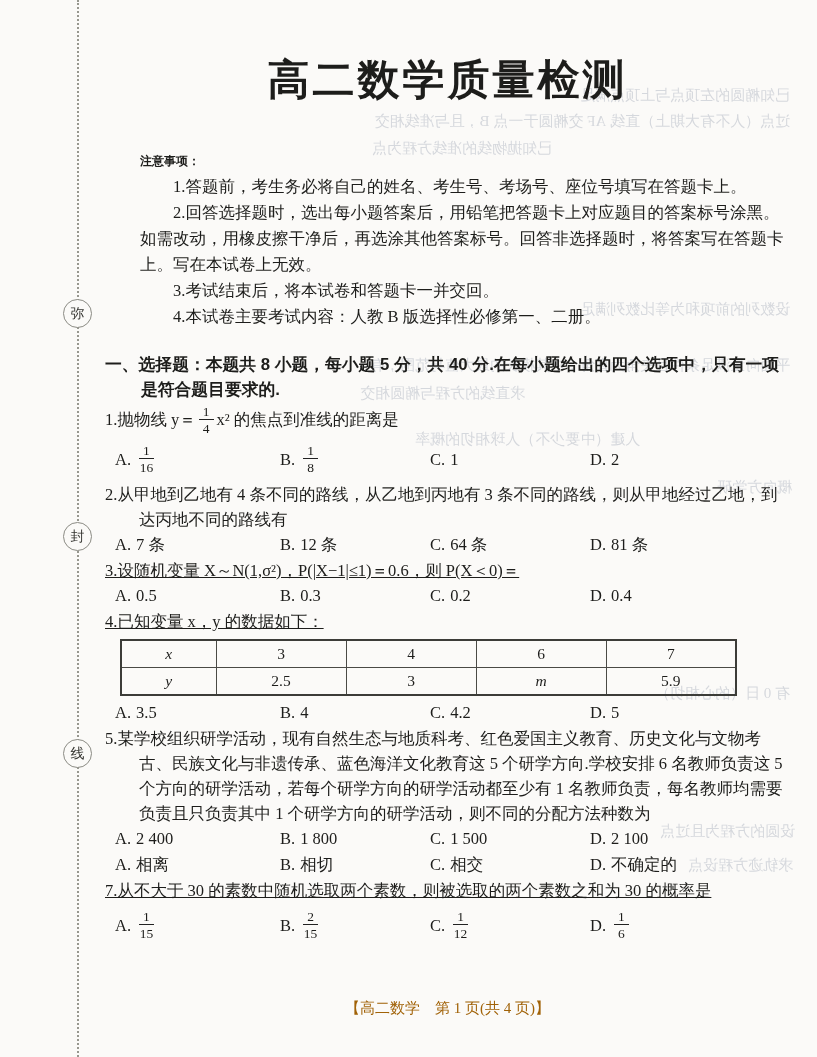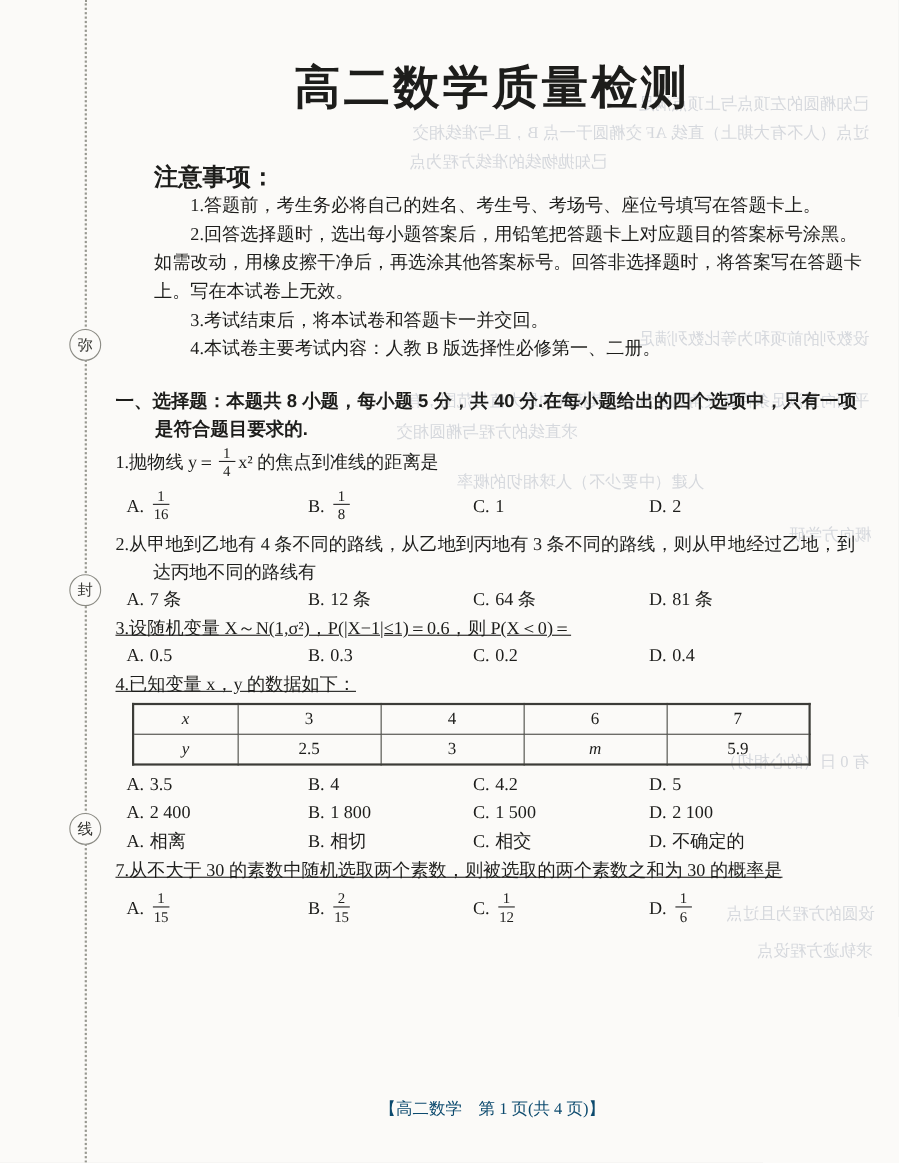--- a/index.html
+++ b/index.html
@@ -12,42 +12,42 @@
              background:#fbfaf8;display:flex;align-items:center;justify-content:center;
              font-family:"Liberation Sans","DejaVu Sans",sans-serif;font-size:14px;color:#33332f;z-index:2;}
   
   .bleed{position:absolute;z-index:0;color:#a3aab8;opacity:.42;filter:blur(.7px);
          transform:scaleX(-1);font-size:15px;line-height:18px;white-space:nowrap;overflow:hidden;}
   .content{position:relative;z-index:1;padding:58px 27px 0 105px;font-size:16.5px;}
   .title{font-family:"Liberation Sans","DejaVu Sans",sans-serif;font-weight:700;font-size:42px;
          line-height:44px;text-align:center;letter-spacing:3px;margin:0 0 46px 0;}
   .notice{margin-left:35px;}
   .notice-heading{font-family:"Liberation Sans","DejaVu Sans",sans-serif;font-weight:700;
-                  font-size:22px;line-height:26px;}
+                  font-size:12px;line-height:26px;}
   .notice-item{line-height:26px;text-indent:2em;}
   .sec-header{font-family:"Liberation Sans","DejaVu Sans",sans-serif;font-weight:700;font-size:16.8px;
               line-height:25px;margin-top:22px;padding-left:36px;text-indent:-36px;}
   .q{margin-top:1px;}
   .q-stem{line-height:25px;padding-left:34px;text-indent:-34px;}
   .q-stem-flat{line-height:25px;text-decoration:underline;}
   .q-stem-math{display:flex;align-items:center;height:34px;line-height:34px;}
   .opts{display:grid;grid-template-columns:165px 150px 160px auto;padding-left:10px;line-height:25px;}
   .opts-tall{height:44px;align-items:center;}
   .opt{white-space:nowrap;display:flex;align-items:center;}
   .opt-label{margin-right:5px;}
   .frac{display:inline-flex;flex-direction:column;align-items:center;vertical-align:middle;
         font-size:13.5px;line-height:15px;margin:0 3px;}
   .frac .fnum{padding:0 4px;border-bottom:1.3px solid #222;}
   .frac .fden{padding-top:1px;}
   .dtable{border-collapse:collapse;table-layout:fixed;width:615px;margin:5px 0 4px 15px;
           border:2px solid #3c3c38;}
   .dtable td{border:1px solid #4a4a45;height:26px;text-align:center;font-size:15.5px;padding:0;}
   .var{font-style:italic;}
   .footer{position:absolute;left:105px;right:27px;top:999px;text-align:center;font-size:15px;
-          color:#0c4a6e;z-index:1;}
+          color:#a16207;z-index:1;}
 </style>
 </head>
 <body>
 
 <div class="page">
 
   <div class="bleed" style="left:460px;top:86px;width:330px;">已知椭圆的左顶点与上顶点满足</div>
   <div class="bleed" style="left:92px;top:112px;width:698px;">过点（人不有大期上）直线 AF 交椭圆于一点 B，且与准线相交</div>
   <div class="bleed" style="left:92px;top:139px;width:460px;">已知抛物线的准线方程为点</div>
   <div class="bleed" style="left:430px;top:300px;width:360px;">设数列的前项和为等比数列满足</div>
@@ -198,20 +198,21 @@
           <span>4.2</span>
         </div>
         <div class="opt">
           <span class="opt-label">D.</span>
           <span>5</span>
         </div>
       </div>
     </div>
 
     <div class="q">
+      <div class="q-stem">5.某学校组织研学活动，现有自然生态与地质科考、红色爱国主义教育、历史文化与文物考古、民族文化与非遗传承、蓝色海洋文化教育这 5 个研学方向.学校安排 6 名教师负责这 5 个方向的研学活动，若每个研学方向的研学活动都至少有 1 名教师负责，每名教师均需要负责且只负责其中 1 个研学方向的研学活动，则不同的分配方法种数为</div>
       <div class="opts">
         <div class="opt">
           <span class="opt-label">A.</span>
           <span>2 400</span>
         </div>
         <div class="opt">
           <span class="opt-label">B.</span>
           <span>1 800</span>
         </div>
         <div class="opt">

